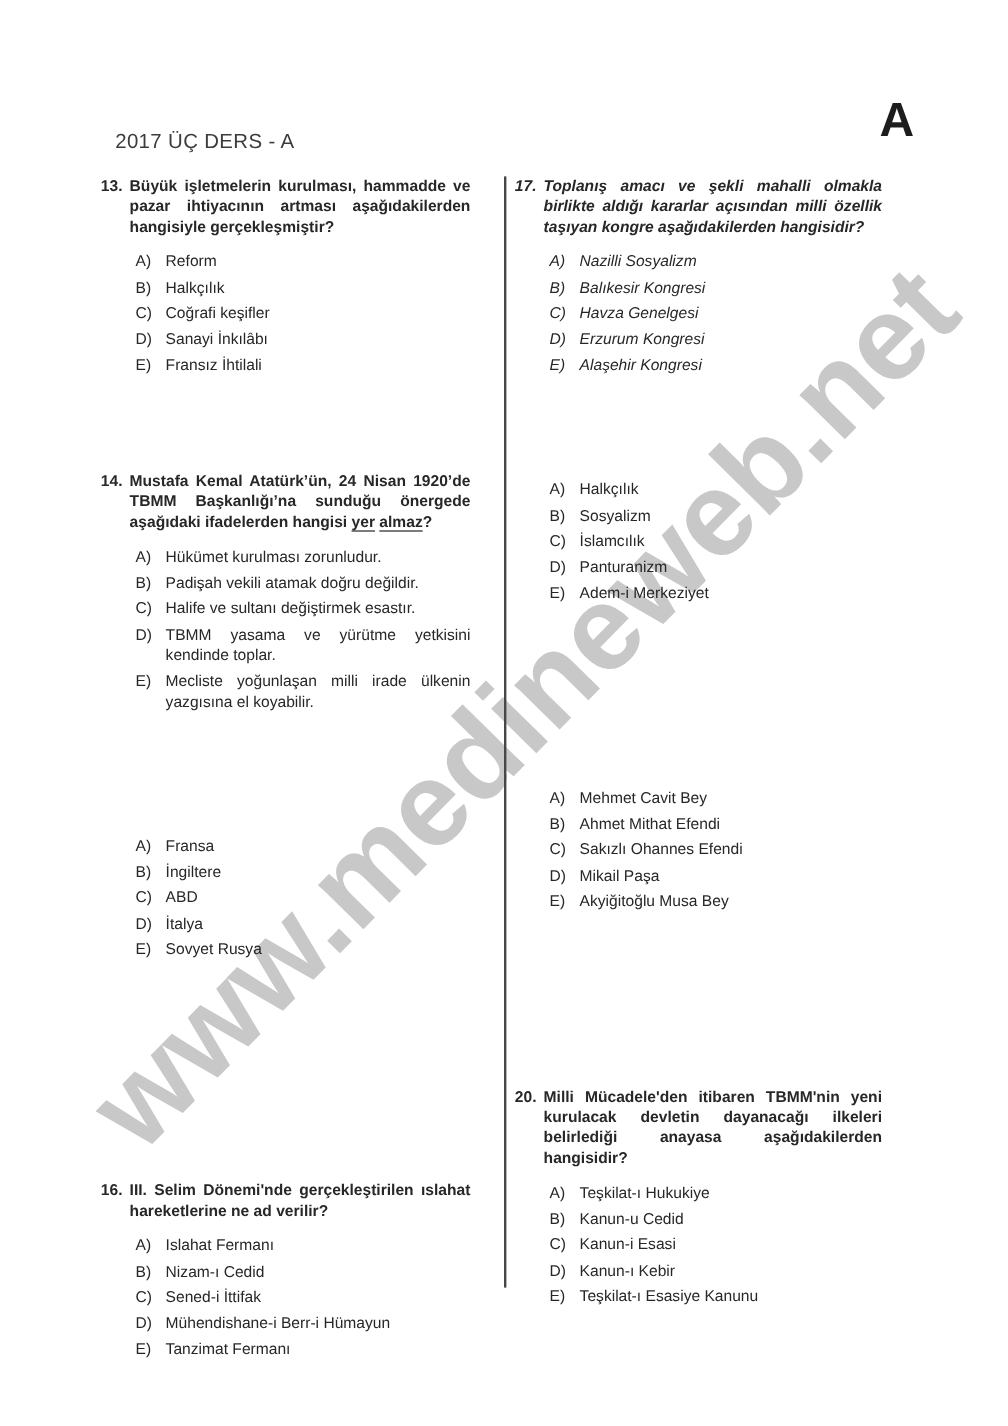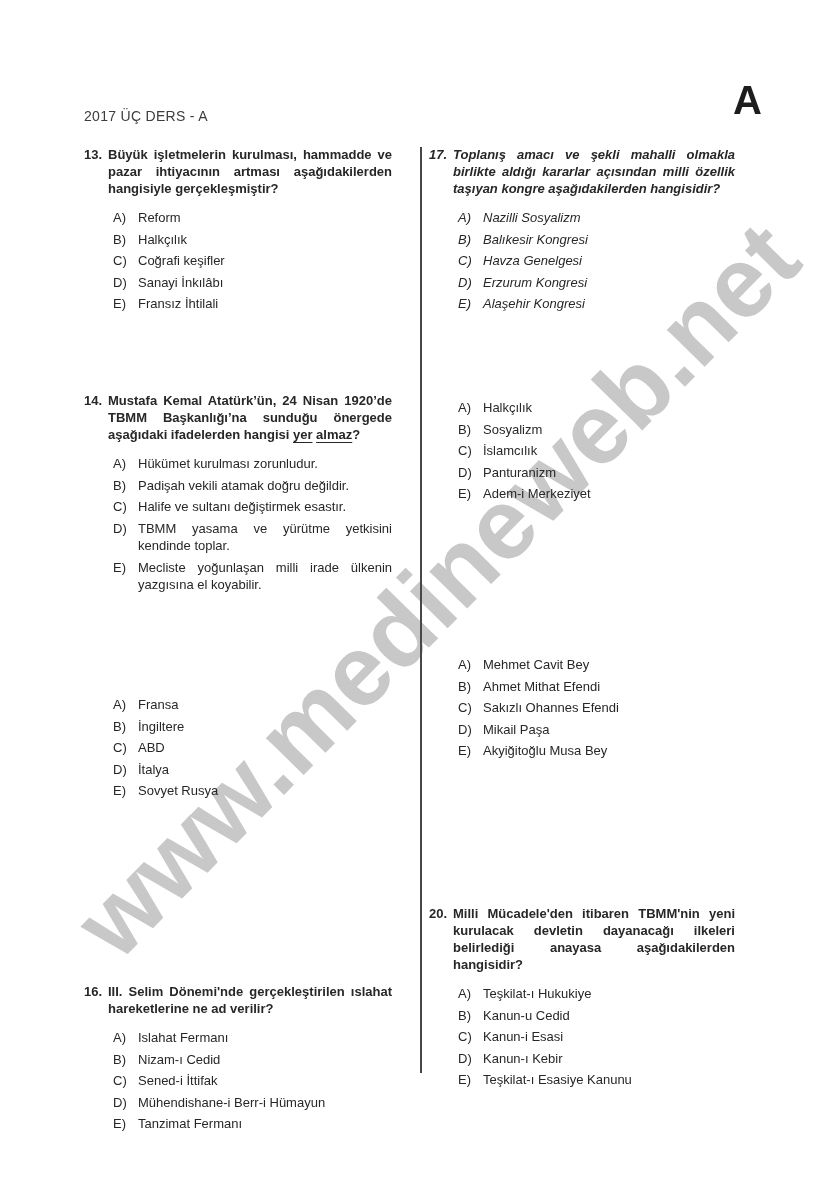--- a/index.html
+++ b/index.html
@@ -17,22 +17,22 @@
     transform: translate(-50%,-50%) rotate(-45.5deg);
     font-size: 100px;
     font-weight: 700;
     color: #c8c8c8;
     white-space: nowrap;
     z-index: 0;
     user-select: none;
   }
   .header-code {
     position: absolute;
-    left: 84px; top: 108px;
-    font-size: 14px;
+    left: 96px; top: 108px;
+    font-size: 17px;
     letter-spacing: 0.3px;
     color: #3c3c3c;
     z-index: 2;
   }
   .booklet-letter {
     position: absolute;
     left: 733px; top: 80px;
     font-size: 40px;
     font-weight: 700;
     color: #1d1d1d;

